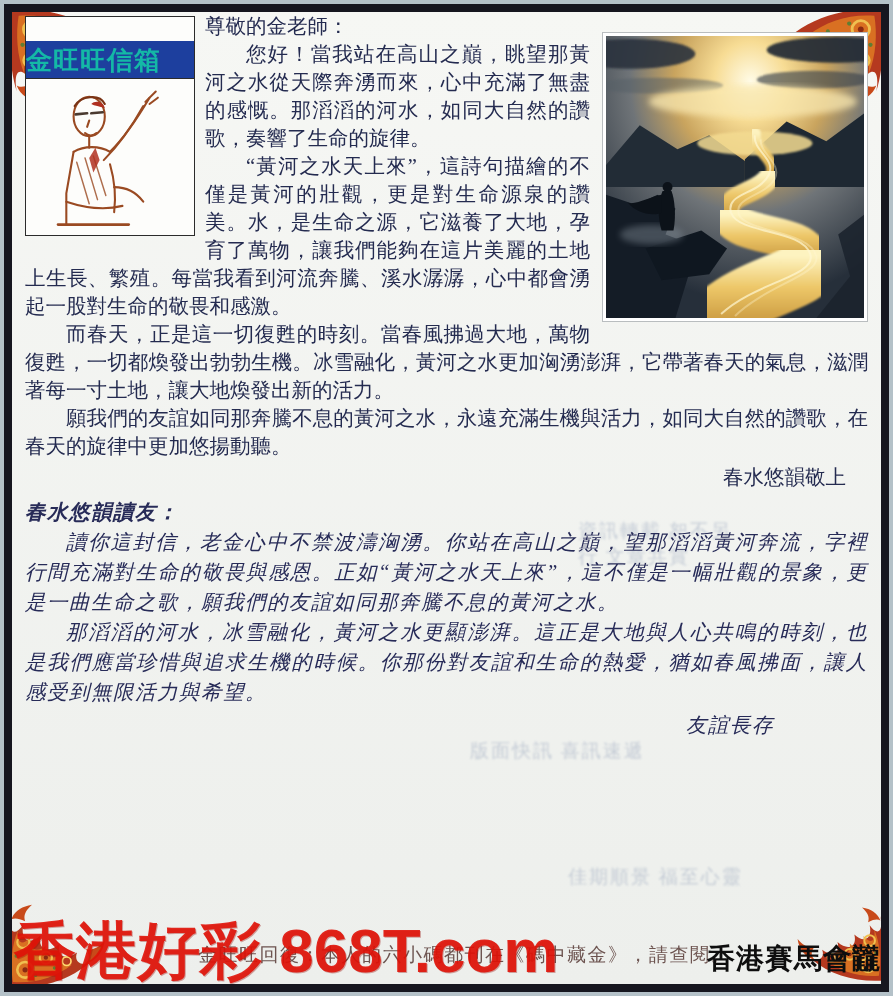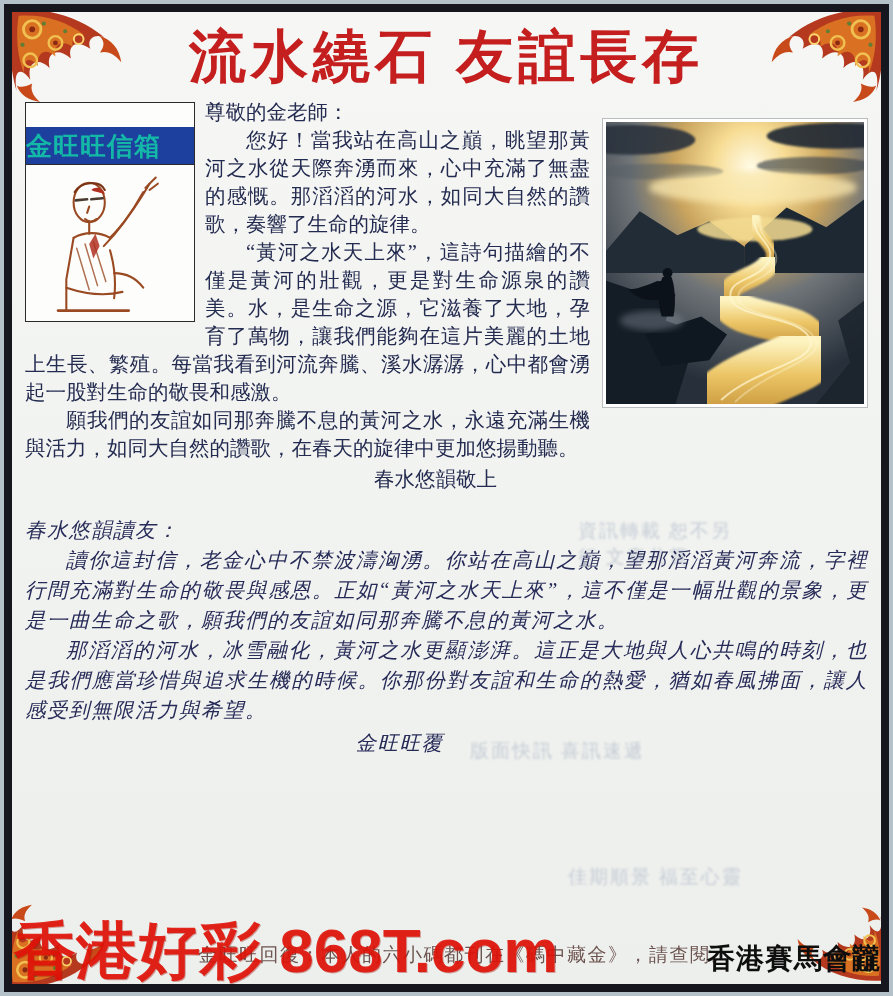--- a/index.html
+++ b/index.html
@@ -6,23 +6,23 @@
   .page{position:relative;width:893px;height:996px;background:#b4c1c8;
         font-family:"Liberation Serif","DejaVu Serif",serif;overflow:hidden;}
   .frame{position:absolute;top:4px;left:4px;right:4px;bottom:4px;
          border:8px solid #16161f;background:linear-gradient(#f6f7f4,#edefec);overflow:hidden;}
   .title{margin:8px 0 4px;text-align:center;font-size:57px;font-weight:bold;
          color:#c41e1e;letter-spacing:5px;line-height:1.3;}
   .content{position:relative;z-index:2;padding:0 13px;color:#242b50;font-size:20.5px;
            line-height:28px;text-align:justify;}
   p{margin:0;}
   .indent{text-indent:2em;}
-  .signoff{text-align:center;padding-right:22px;margin:3px 0;}
+  .signoff{text-align:right;padding-right:22px;margin:3px 0;}
   .reply{font-style:italic;line-height:30px;letter-spacing:1.5px;color:#272b58;}
-  .reply-salutation{margin-top:22px;}
+  .reply-salutation{margin-top:6px;font-weight:bold;}
   .reply-signoff{padding-right:94px;}
   .logo-box{float:left;width:168px;margin:4px 10px 4px 0;border:1px solid #2b2b2b;background:#fdfdfb;}
   .logo-header{background:#1d3f9e;color:#14b8a6;font-family:"Liberation Sans","DejaVu Sans",sans-serif;
                font-weight:bold;font-size:26px;padding:5px 0 4px;
                letter-spacing:1px;border-bottom:1px solid #2b2b2b;margin-top:24px;}
   .logo-sketch{display:block;width:100%;height:156px;}
   .photo-box{float:right;width:266px;height:290px;margin:20px 0 8px 12px;
              border:1px solid #b9bdbf;background:#fff;padding:3px;box-sizing:border-box;}
   .photo-box svg{display:block;width:100%;height:100%;}
   .corner{position:absolute;width:118px;height:92px;z-index:1;pointer-events:none;}
@@ -113,21 +113,20 @@
   <circle cx="46" cy="34" r="2.5" fill="#8a2a12"></circle>
   <circle cx="34" cy="14" r="2.2" fill="#5f7d33"></circle>
   <circle cx="12" cy="36" r="2.2" fill="#5f7d33"></circle>
   <circle cx="56" cy="22" r="2" fill="#5f7d33"></circle>
 </svg></div>
 
     <div class="ghost g1">資訊轉載 恕不另行 文章共賞</div>
     <div class="ghost g2">版面快訊 喜訊速遞</div>
     <div class="ghost g3">佳期順景 福至心靈</div>
 
-    <h1 class="title">流水繞石 友誼長存</h1>
 
     <div class="content">
 
       <div class="photo-box">
         <svg viewBox="0 0 260 284" preserveAspectRatio="none">
           <defs>
             <radialGradient id="sky" cx="0.56" cy="0.16" r="0.78">
               <stop offset="0" stop-color="#fffbe6"></stop>
               <stop offset="0.18" stop-color="#f7dc94"></stop>
               <stop offset="0.38" stop-color="#c9a45e"></stop>
@@ -198,26 +197,27 @@
             <path d="M30,140 L98,140" stroke-width="2.5"></path>
           </g>
           <path d="M62,24 C66,20 74,22 75,28 C70,26 65,26 62,24 Z" fill="#b03020"></path>
           <path d="M66,66 L70,78 L64,90 L60,76 Z" fill="#b03020" opacity="0.85"></path>
         </svg>
       </div>
 
       <p class="salutation">尊敬的金老師：</p>
       <p class="indent">您好！當我站在高山之巔，眺望那黃河之水從天際奔湧而來，心中充滿了無盡的感慨。那滔滔的河水，如同大自然的讚歌，奏響了生命的旋律。</p>
       <p class="indent">“黃河之水天上來”，這詩句描繪的不僅是黃河的壯觀，更是對生命源泉的讚美。水，是生命之源，它滋養了大地，孕育了萬物，讓我們能夠在這片美麗的土地上生長、繁殖。每當我看到河流奔騰、溪水潺潺，心中都會湧起一股對生命的敬畏和感激。</p>
+      <p class="indent">而春天，正是這一切復甦的時刻。當春風拂過大地，萬物復甦，一切都煥發出勃勃生機。冰雪融化，黃河之水更加洶湧澎湃，它帶著春天的氣息，滋潤著每一寸土地，讓大地煥發出新的活力。</p>
       <p class="indent">願我們的友誼如同那奔騰不息的黃河之水，永遠充滿生機與活力，如同大自然的讚歌，在春天的旋律中更加悠揚動聽。</p>
       <p class="signoff">春水悠韻敬上</p>
 
       <p class="reply reply-salutation">春水悠韻讀友：</p>
       <p class="reply indent">讀你這封信，老金心中不禁波濤洶湧。你站在高山之巔，望那滔滔黃河奔流，字裡行間充滿對生命的敬畏與感恩。正如“黃河之水天上來”，這不僅是一幅壯觀的景象，更是一曲生命之歌，願我們的友誼如同那奔騰不息的黃河之水。</p>
       <p class="reply indent">那滔滔的河水，冰雪融化，黃河之水更顯澎湃。這正是大地與人心共鳴的時刻，也是我們應當珍惜與追求生機的時候。你那份對友誼和生命的熱愛，猶如春風拂面，讓人感受到無限活力與希望。</p>
-      <p class="reply signoff reply-signoff">金旺旺覆</p>
+      <p class="reply signoff reply-signoff">友誼長存</p>
     </div>
 
     <div class="footer-notice">金旺旺回復：本人的六小碼都刊在《碼中藏金》，請查閱。</div>
     <div class="watermark">香港好彩 868T.com</div>
     <div class="publisher">香港賽馬會龖</div>
   </div>
 </div>
 
 </body></html>

